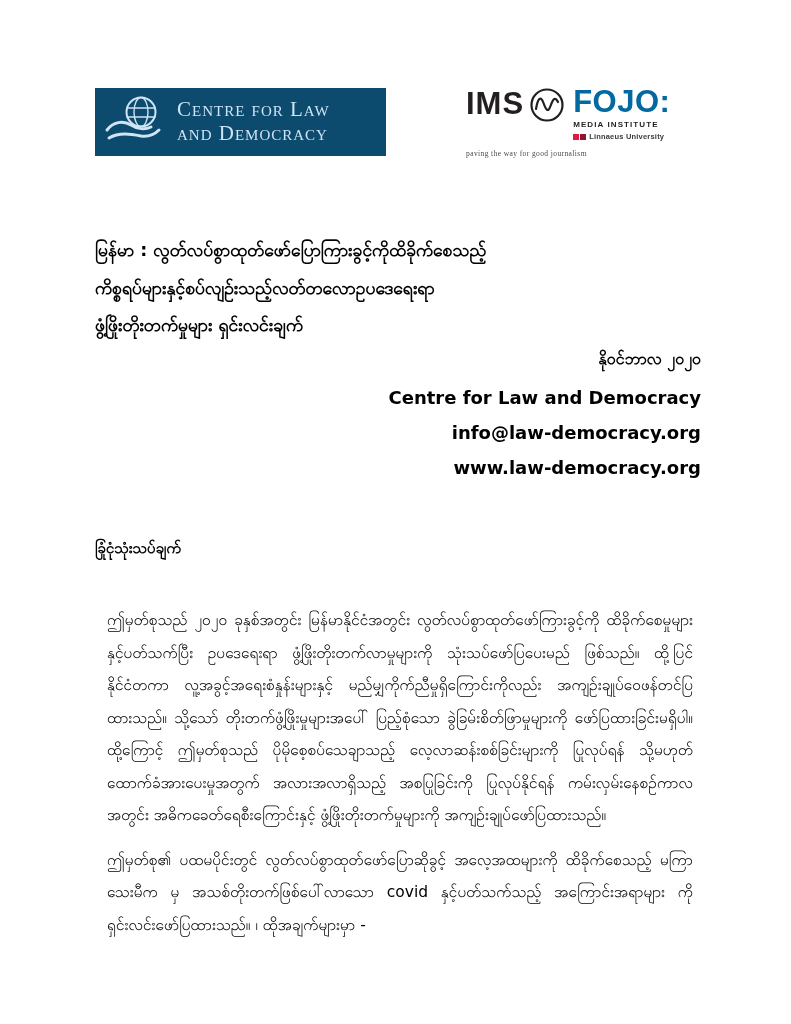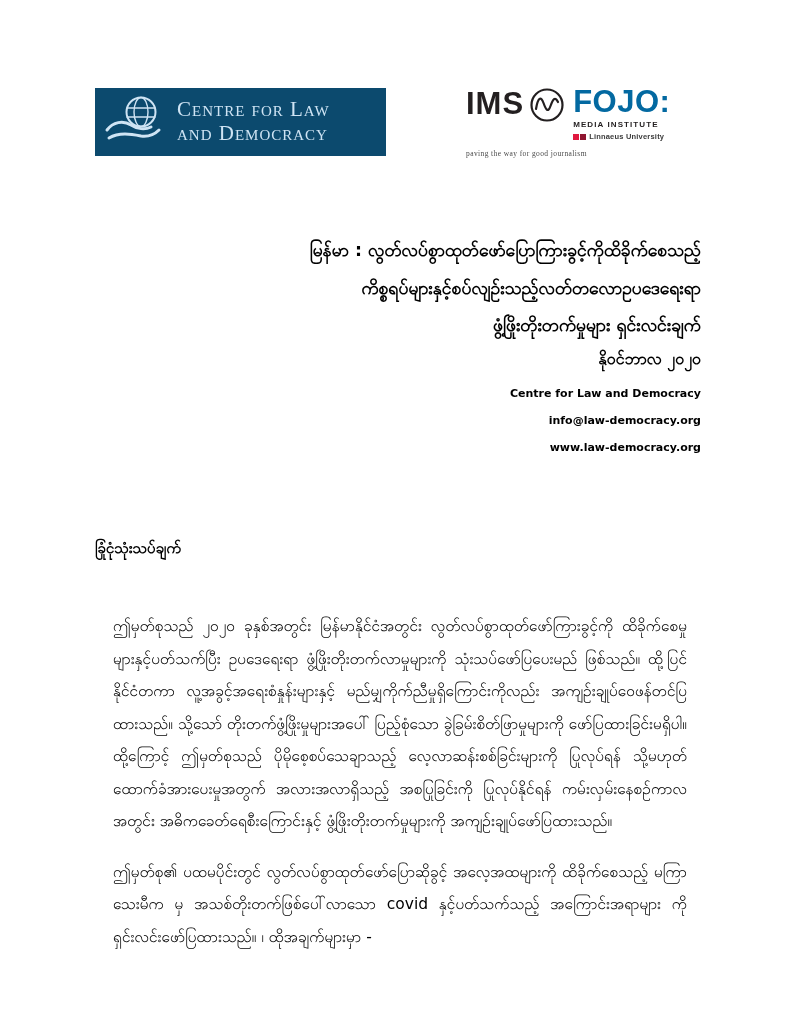--- a/index.html
+++ b/index.html
@@ -68,48 +68,48 @@
   }
   .ims-tagline {
     font-family: "Liberation Serif", serif;
     font-size: 7.5px; color: #4a4a4a;
     margin-top: 8px; letter-spacing: 0.4px; white-space: nowrap;
   }
 
   
   .title-block {
     position: absolute; left: 95px; top: 232px; width: 606px;
-    text-align: right;
+    text-align: left;
     font-weight: 700; font-size: 17.5px;
     line-height: 2.15;
     color: #000000;
   }
 
   
   .meta-block {
     position: absolute; left: 95px; top: 348px; width: 606px;
     text-align: right; color: #000000;
   }
-  .meta-line { font-weight: 700; font-size: 11px; margin-bottom: 14px; }
+  .meta-line { font-weight: 700; font-size: 18px; margin-bottom: 14px; }
   .meta-date { font-size: 16px; margin-bottom: 15px; }
 
   
   .section-heading {
     position: absolute; left: 95px; top: 538px;
     font-weight: 700; font-size: 15px; color: #000000;
   }
 
   
   .body-text {
     position: absolute; left: 95px; top: 592px; width: 610px;
     font-size: 15.5px; line-height: 2.1;
     text-align: justify; text-align-last: left;
     color: #000000;
   }
-  .body-text p { margin: 18px; }
+  .body-text p { margin: 12px; }
 </style>
 </head>
 <body>
 
 <div class="page">
 
   <div class="logo-cld">
     <span class="globe-hand">
       <svg width="66" height="56" viewBox="0 0 66 56">
         <g fill="none" stroke="#cfe4f4" stroke-width="2" stroke-linecap="round">

